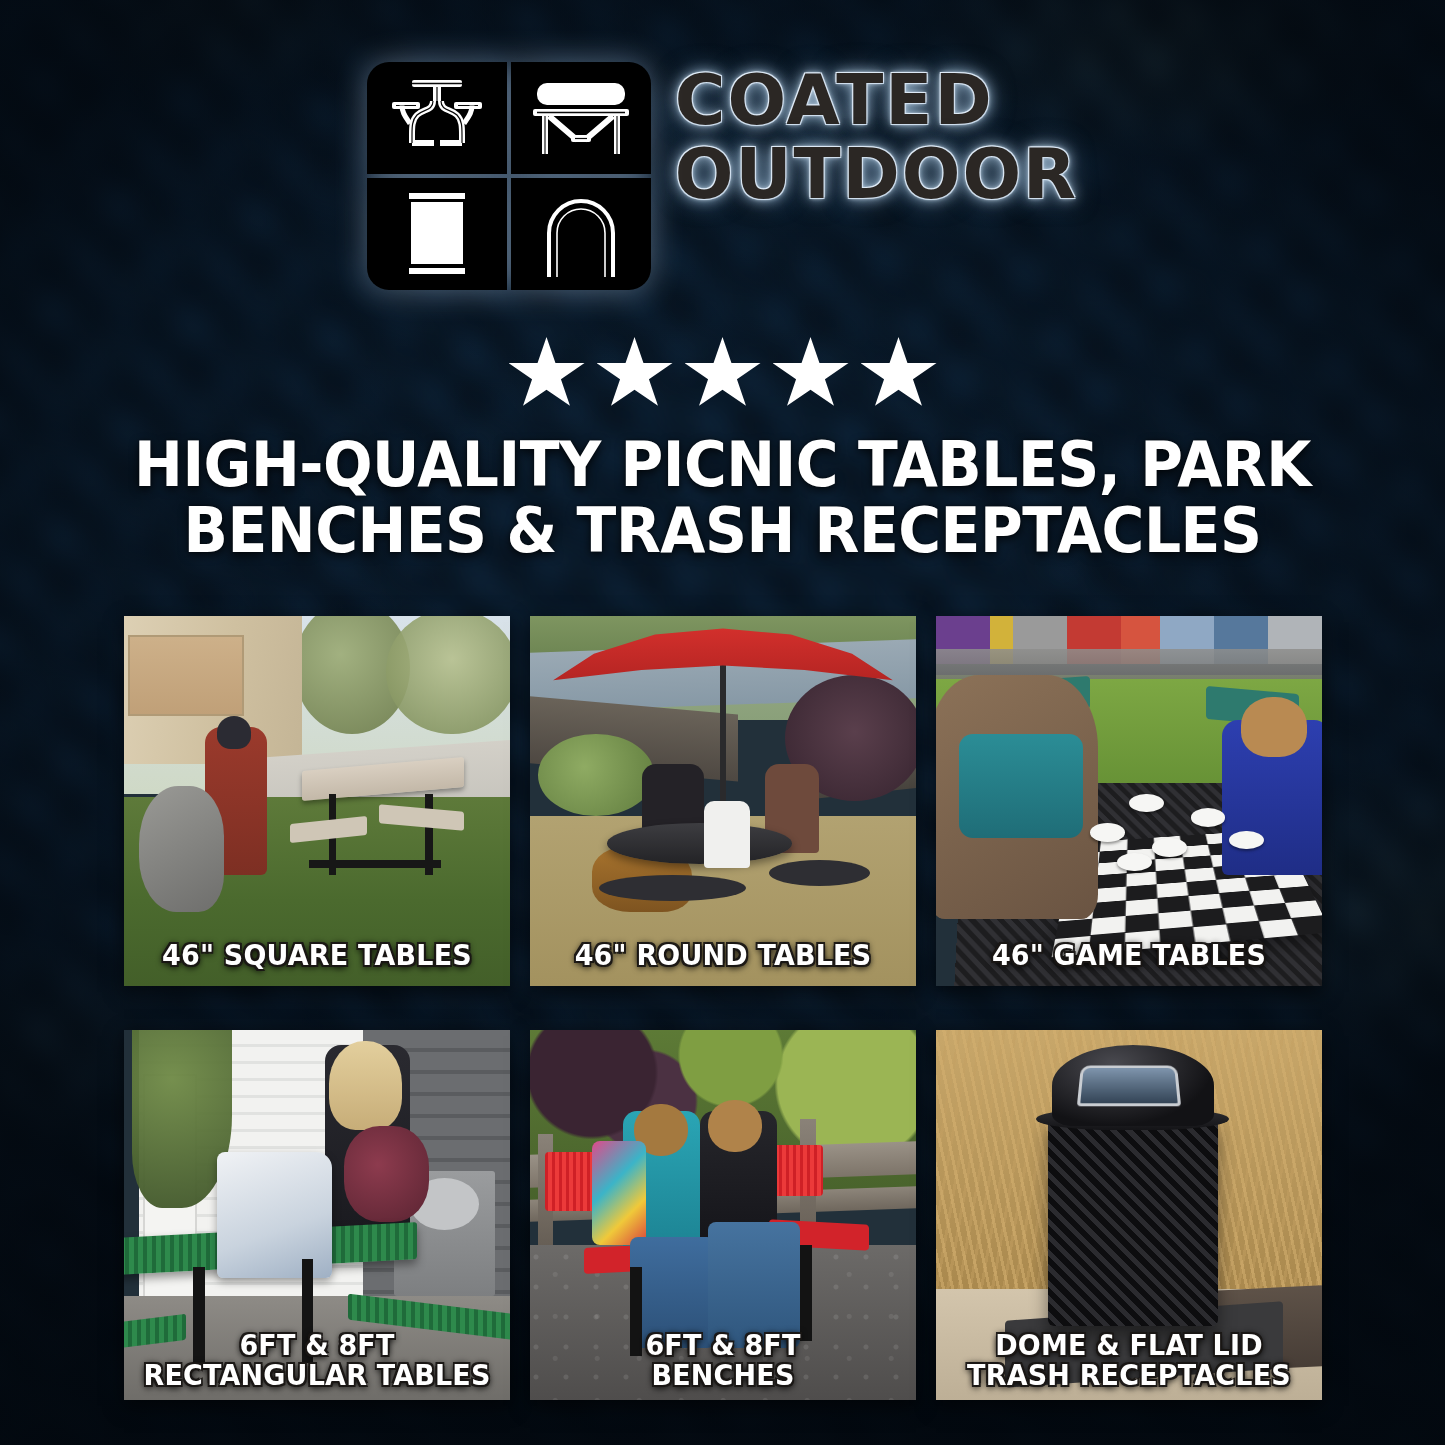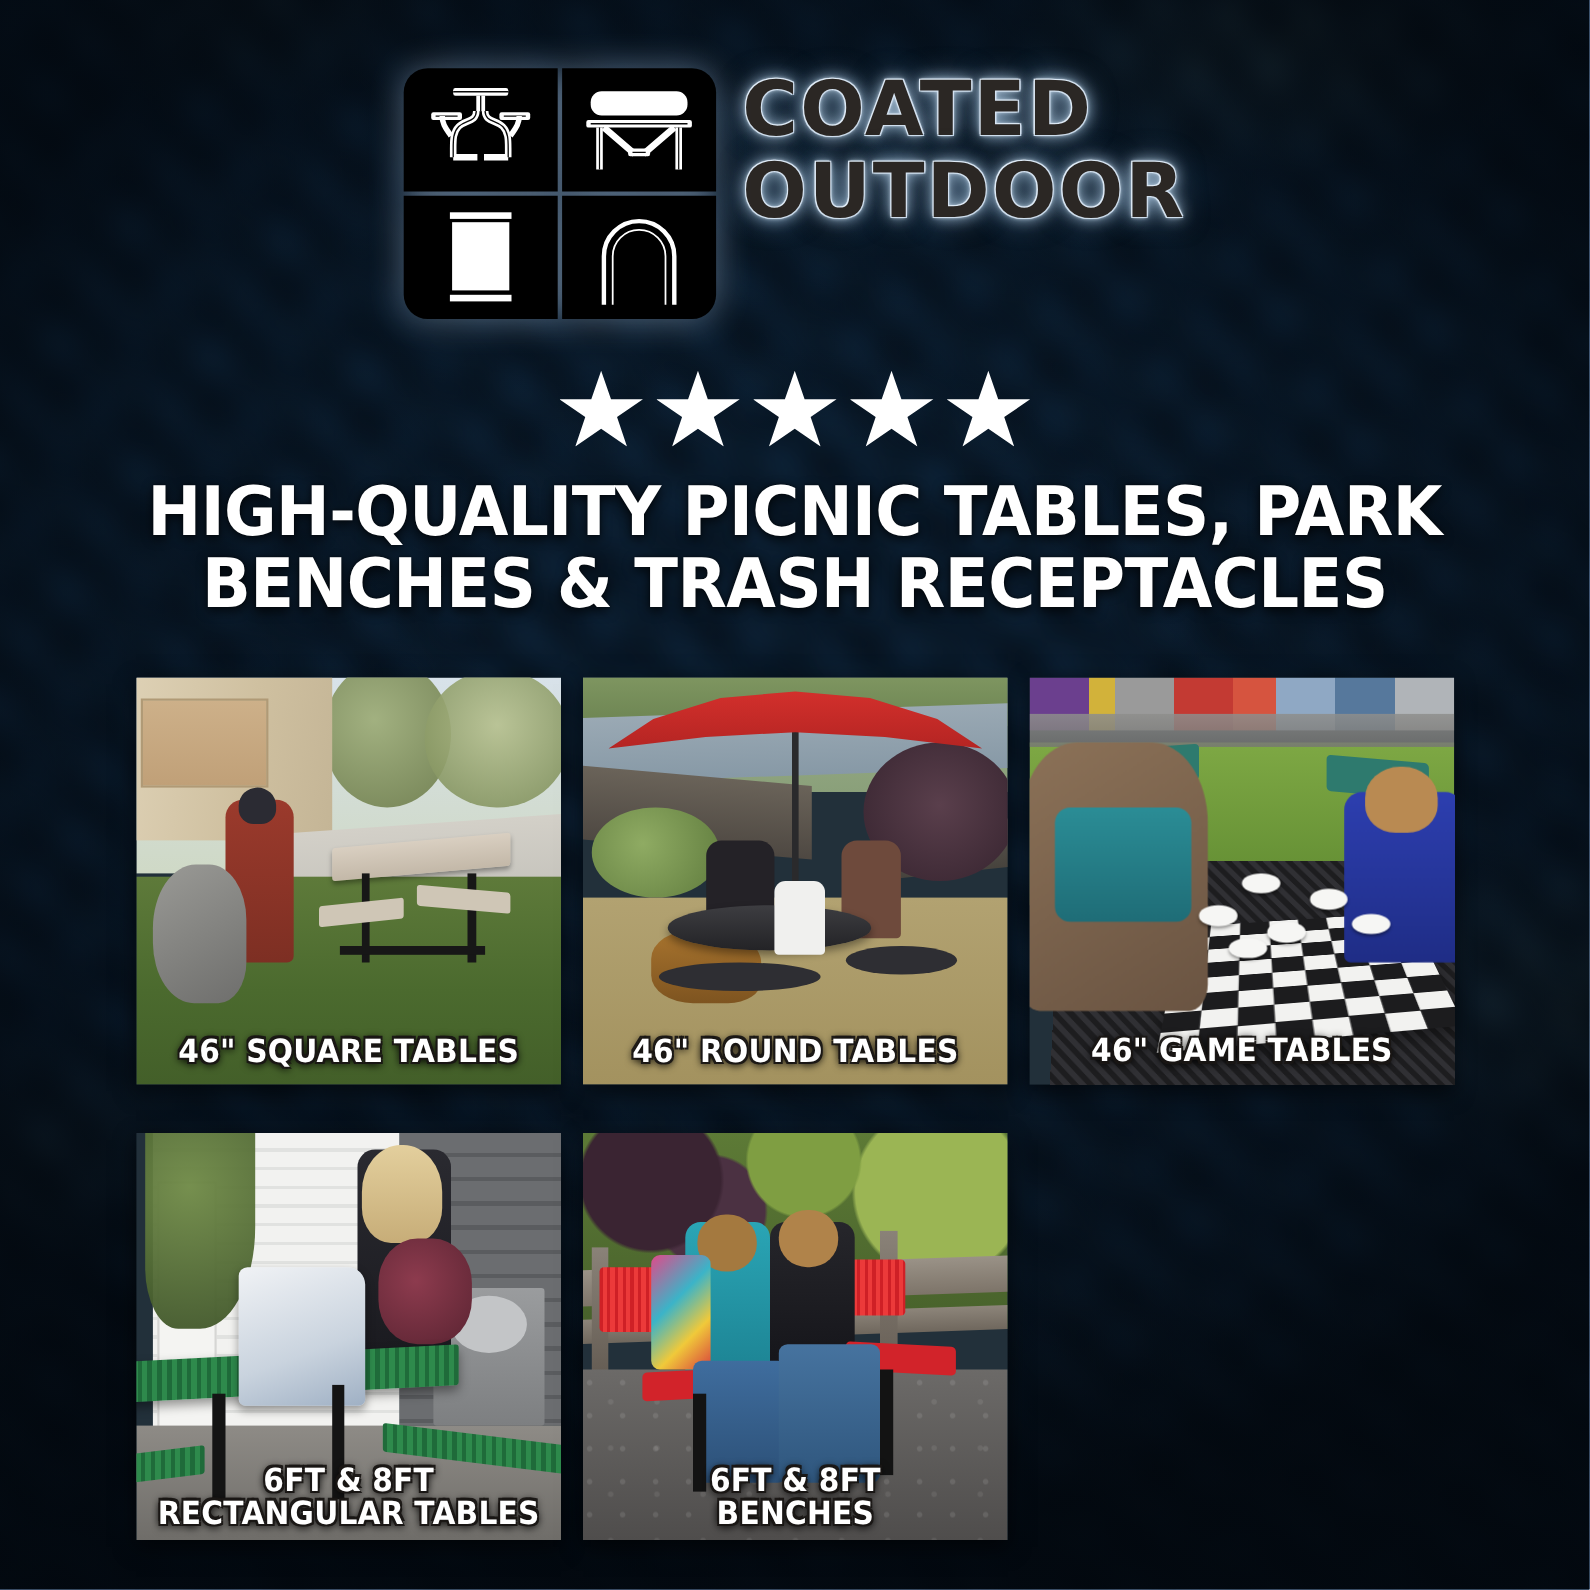--- a/index.html
+++ b/index.html
@@ -12,21 +12,21 @@
     font-family: "Liberation Sans", sans-serif;
     background: #0a1a28;
   }
 
   
   .poster {
     position: relative;
     width: 1445px;
     height: 1445px;
     overflow: hidden;
-    background: #3b82f6;
+    background: #ef4444;
   }
 
   
   .bg-layer {
     position: absolute;
     inset: -60px;
     background:
       radial-gradient(ellipse 420px 200px at 78% 6%, rgba(168,166,126,0.55), rgba(168,166,126,0) 62%),
       radial-gradient(ellipse 300px 150px at 18% 4%, rgba(150,152,124,0.40), rgba(150,152,124,0) 64%),
       radial-gradient(ellipse 360px 230px at 96% 62%, rgba(150,146,108,0.42), rgba(150,146,108,0) 66%),
@@ -596,17 +596,33 @@
           <div class="rect c5-jeans2"></div>
           <div class="rect c5-leg" style="top:64%;left:26%;width:3%;height:24%;"></div>
           <div class="rect c5-leg" style="top:58%;left:70%;width:3%;height:26%;"></div>
         </div>
         <div class="caption two-line">
           <span class="cap-line">6FT &amp; 8FT</span>
           <span class="cap-line">BENCHES</span>
         </div>
       </div>
 
+      <div class="card">
+        <div class="scene">
+          <div class="rect c6-grass"></div>
+          <div class="rect c6-pave"></div>
+          <div class="rect c6-mulch"></div>
+          <div class="rect c6-pad"></div>
+          <div class="rect c6-body"></div>
+          <div class="rect c6-rim"></div>
+          <div class="rect c6-dome"></div>
+          <div class="rect c6-slot"></div>
+        </div>
+        <div class="caption two-line">
+          <span class="cap-line">DOME &amp; FLAT LID</span>
+          <span class="cap-line">TRASH RECEPTACLES</span>
+        </div>
+      </div>
 
     </div>
 
   </div>
 </div>
 
 </body></html>

